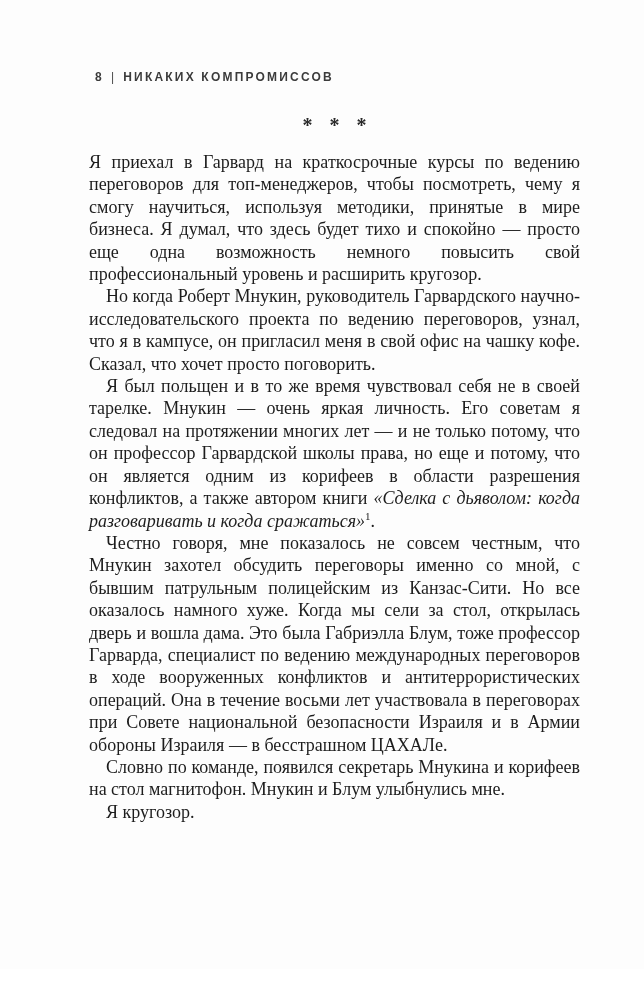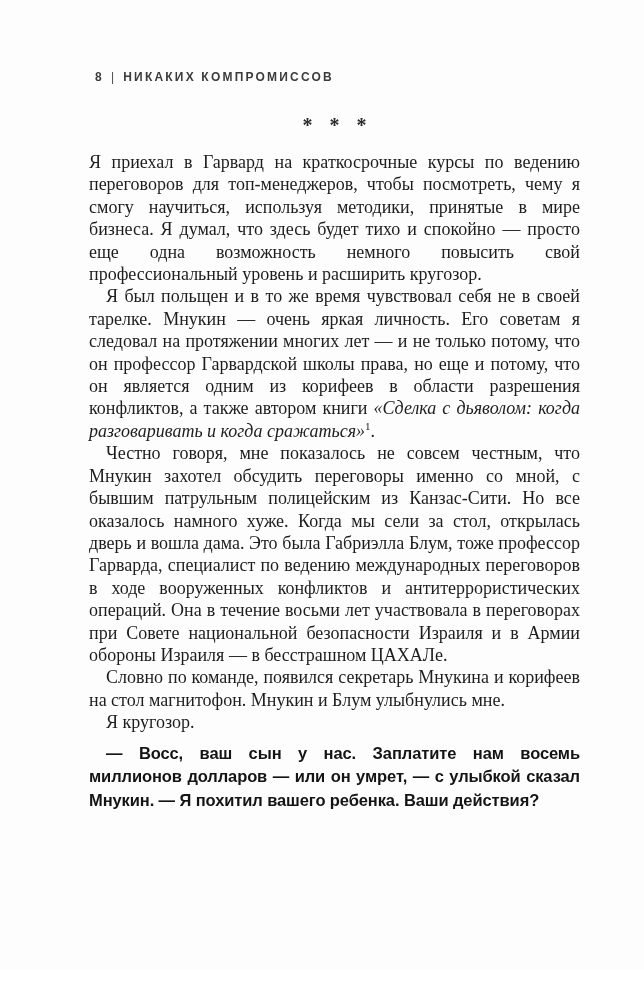--- a/index.html
+++ b/index.html
@@ -85,20 +85,20 @@
 <div class="page">
 
   <div class="running-header">
     <span>8</span><span class="divider">|</span><span>НИКАКИХ КОМПРОМИССОВ</span>
   </div>
 
   <div class="section-break">* * *</div>
 
   <div class="text-block">
       <p class="no-indent"><span>Я приехал в Гарвард на краткосрочные курсы по ведению переговоров для топ-менеджеров, чтобы посмотреть, чему я смогу научиться, используя методики, принятые в мире бизнеса. Я думал, что здесь будет тихо и спокойно — просто еще одна возможность немного повысить свой профессиональный уровень и расширить кругозор.</span></p>
+      <p><span>Но когда Роберт Мнукин, руководитель Гарвардского научно-исследовательского проекта по ведению переговоров, узнал, что я в кампусе, он пригласил меня в свой офис на чашку кофе. Сказал, что хочет просто поговорить.</span></p>
       <p><span>Я был польщен и в то же время чувствовал себя не в своей тарелке. Мнукин — очень яркая личность. Его советам я следовал на протяжении многих лет — и не только потому, что он профессор Гарвардской школы права, но еще и потому, что он является одним из корифеев в области разрешения конфликтов, а также автором книги </span><span class="run-italic">«Сделка с дьяволом: когда разговаривать и когда сражаться»</span><span class="run-sup">1</span><span>.</span></p>
       <p><span>Честно говоря, мне показалось не совсем честным, что Мнукин захотел обсудить переговоры именно со мной, с бывшим патрульным полицейским из Канзас-Сити. Но все оказалось намного хуже. Когда мы сели за стол, открылась дверь и вошла дама. Это была Габриэлла Блум, тоже профессор Гарварда, специалист по ведению международных переговоров в ходе вооруженных конфликтов и антитеррористических операций. Она в течение восьми лет участвовала в переговорах при Совете национальной безопасности Израиля и в Армии обороны Израиля — в бесстрашном ЦАХАЛе.</span></p>
       <p><span>Словно по команде, появился секретарь Мнукина и корифеев на стол магнитофон. Мнукин и Блум улыбнулись мне.</span></p>
       <p><span>Я кругозор.</span></p>
-      <p class="dialogue"><span>— Восс, ваш сын у нас. Заплатите нам восемь миллионов долларов — или он умрет, — с улыбкой сказал Мнукин. — Я похитил вашего ребенка. Ваши действия?</span></p>
     </div>
 
 </div>
 
 </body></html>

